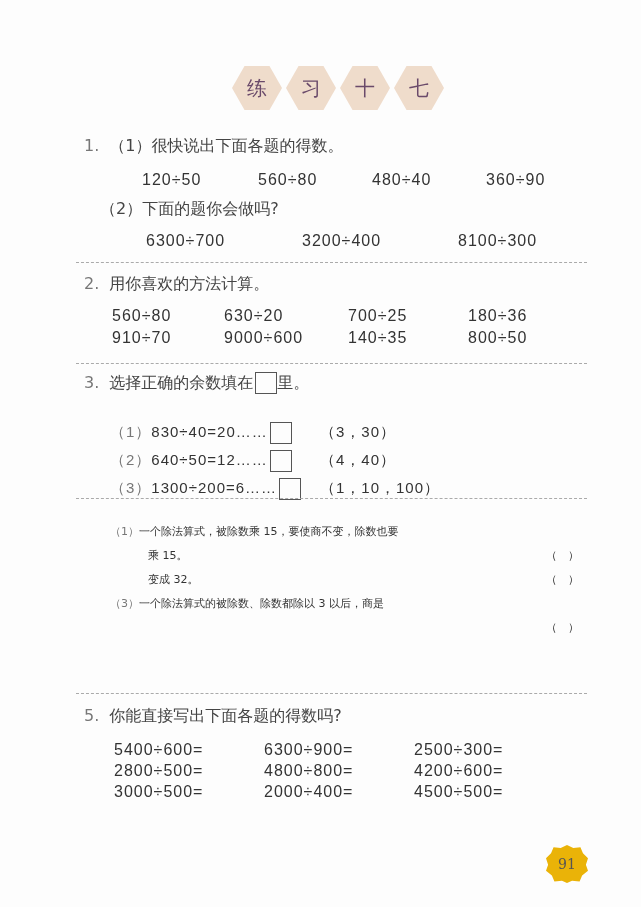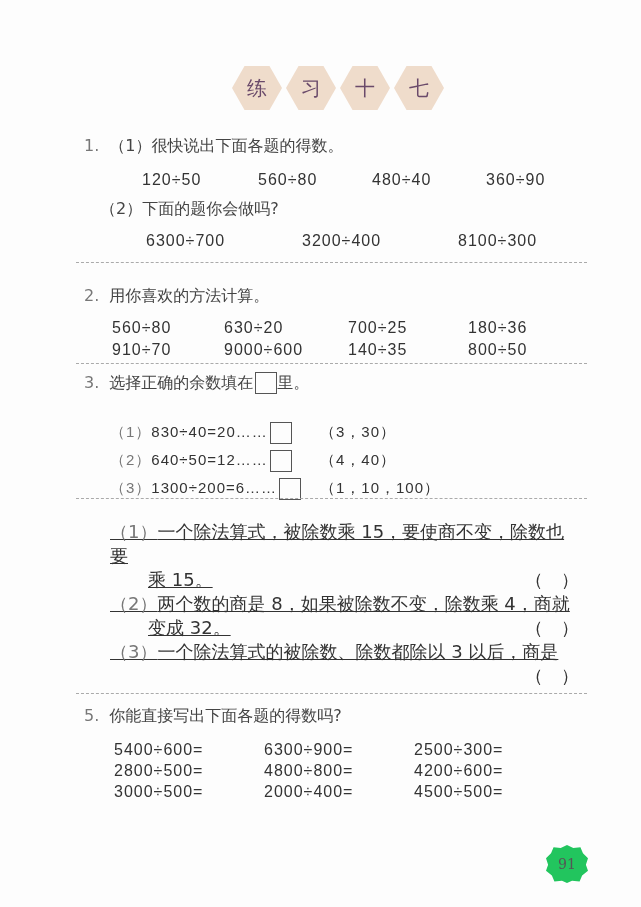--- a/index.html
+++ b/index.html
@@ -6,23 +6,23 @@
   body{width:641px;height:907px;background:#fdfdfd;font-family:"DejaVu Sans",sans-serif;color:#3a3a3a;position:relative;overflow:hidden;}
   .title{position:absolute;top:66px;left:232px;display:flex;gap:4px;}
   .hex{width:50px;height:44px;background:#efdccb;clip-path:polygon(25% 0,75% 0,100% 50%,75% 100%,25% 100%,0 50%);display:flex;align-items:center;justify-content:center;font-family:"DejaVu Serif",serif;font-size:20px;color:#6a4a6a;}
   .sec{position:absolute;left:84px;right:62px;}
   .q{font-size:16px;color:#444;}
   .num{color:#777;margin-right:10px;}
   .row{display:flex;font-family:"Liberation Sans",sans-serif;font-size:16px;letter-spacing:1px;color:#333;}
   .row span{display:inline-block;}
   .divider{position:absolute;left:76px;right:54px;border-top:1px dashed #aaa;}
   .box{display:inline-block;width:20px;height:20px;border:1px solid #555;vertical-align:middle;margin-left:2px;}
-  .sub{font-size:18px;color:#333;line-height:24px;text-decoration:underline;}
+  .sub{font-size:11px;color:#333;line-height:24px;}
   .paren{position:absolute;right:0;}
-  .badge{position:absolute;left:546px;top:845px;width:42px;height:38px;background:#22c55e;clip-path:polygon(50% 0,65% 8%,82% 6%,88% 22%,100% 35%,95% 52%,100% 68%,86% 80%,80% 96%,62% 94%,50% 100%,38% 94%,20% 96%,14% 80%,0 68%,5% 52%,0 35%,12% 22%,18% 6%,35% 8%);display:flex;align-items:center;justify-content:center;font-family:"DejaVu Serif",serif;font-size:14px;color:#555;}
+  .badge{position:absolute;left:546px;top:845px;width:42px;height:38px;background:#eab308;clip-path:polygon(50% 0,65% 8%,82% 6%,88% 22%,100% 35%,95% 52%,100% 68%,86% 80%,80% 96%,62% 94%,50% 100%,38% 94%,20% 96%,14% 80%,0 68%,5% 52%,0 35%,12% 22%,18% 6%,35% 8%);display:flex;align-items:center;justify-content:center;font-family:"DejaVu Serif",serif;font-size:14px;color:#555;}
 </style>
 </head>
 <body>
 
 <div class="title">
   <div class="hex">练</div>
   <div class="hex">习</div>
   <div class="hex">十</div>
   <div class="hex">七</div>
 </div>
@@ -37,21 +37,21 @@
   </div>
   <div class="q" style="margin-top:10px;padding-left:16px;">（2）下面的题你会做吗?</div>
   <div class="row" style="margin-top:12px;padding-left:62px;">
     <span style="width:156px">6300÷700</span>
     <span style="width:156px">3200÷400</span>
     <span>8100÷300</span>
   </div>
 </div>
 <div class="divider" style="top:262px;"></div>
 
-<div class="sec" style="top:286px;">
+<div class="sec" style="top:274px;">
   <div class="q"><span class="num">2.</span><span>用你喜欢的方法计算。</span></div>
   <div class="row" style="margin-top:12px;padding-left:28px;">
     <span style="width:112px">560÷80</span>
     <span style="width:124px">630÷20</span>
     <span style="width:120px">700÷25</span>
     <span>180÷36</span>
   </div>
   <div class="row" style="margin-top:4px;padding-left:28px;">
     <span style="width:112px">910÷70</span>
     <span style="width:124px">9000÷600</span>
@@ -77,21 +77,20 @@
   </div>
 </div>
 <div class="divider" style="top:498px;"></div>
 
 <div class="sec" style="top:512px;">
   <div class="sub" style="margin-top:8px;padding-left:26px;position:relative;">
     <div><span style="color:#777">（1）</span><span>一个除法算式，被除数乘 15，要使商不变，除数也要</span></div>
     <div style="padding-left:38px;position:relative;"><span>乘 15。</span><span class="paren">（　）</span></div>
   </div>
   <div class="sub" style="padding-left:26px;position:relative;">
-    <div><span style="color:#777">（2）</span><span>两个数的商是 8，如果被除数不变，除数乘 4，商就</span></div>
     <div style="padding-left:38px;position:relative;"><span>变成 32。</span><span class="paren">（　）</span></div>
   </div>
   <div class="sub" style="padding-left:26px;position:relative;">
     <div><span style="color:#777">（3）</span><span>一个除法算式的被除数、除数都除以 3 以后，商是</span></div>
     <div style="padding-left:38px;position:relative;"><span class="paren">（　）</span></div>
   </div>
 </div>
 <div class="divider" style="top:693px;"></div>
 
 <div class="sec" style="top:706px;">

